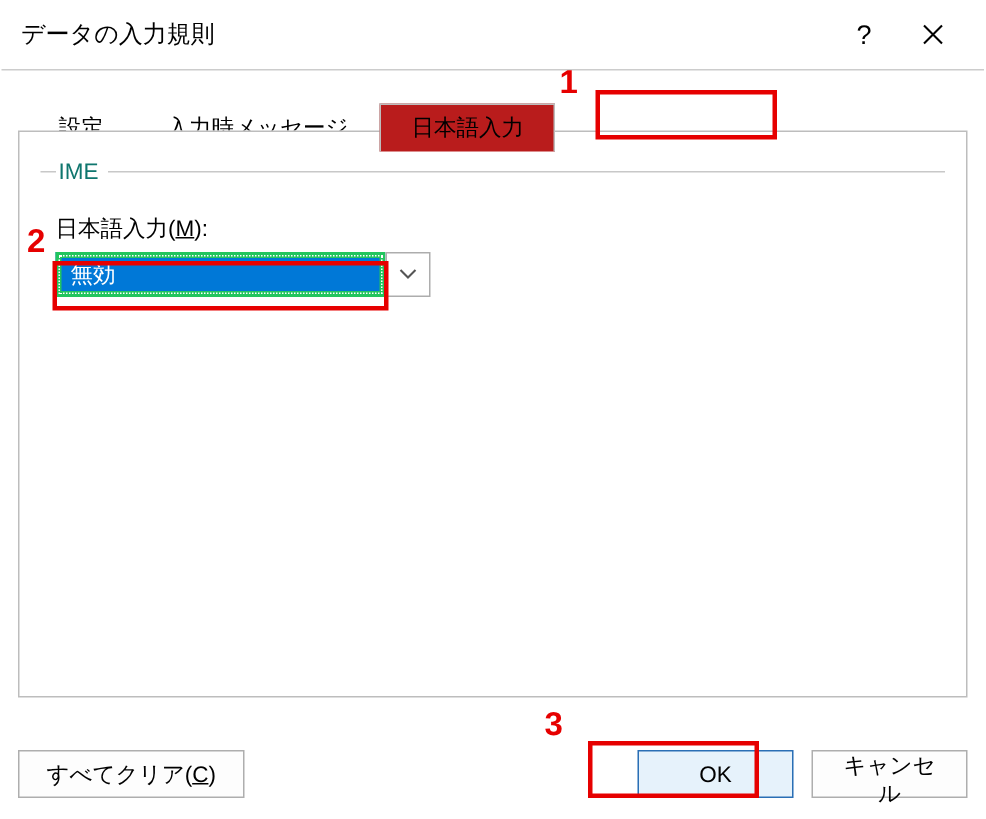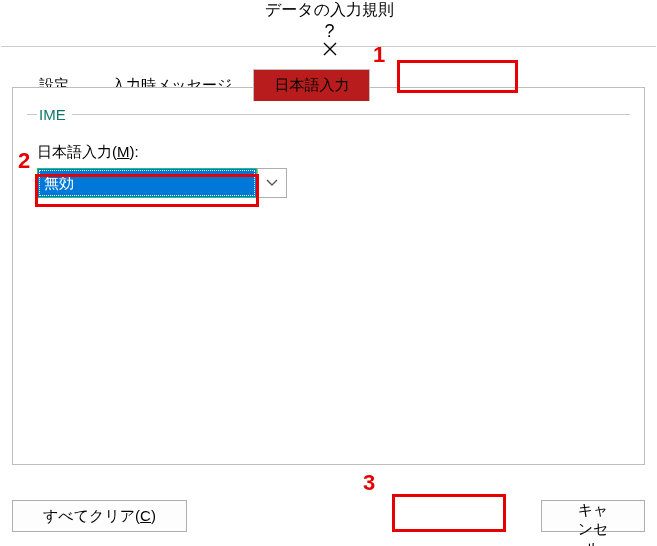--- a/index.html
+++ b/index.html
@@ -12,21 +12,20 @@
     height: 546px;
     position: relative;
     color: #000;
   }
   .titlebar {
     height: 46px;
     display: flex;
     align-items: center;
     padding: 0 12px 0 14px;
     background: #fff;
-    flex-direction: column;
   }
   .titlebar .title {
     flex: 1;
     font-size: 16px;
   }
   .titlebar .tbtn {
     width: 46px;
     height: 46px;
     display: flex;
     align-items: center;
@@ -91,21 +90,21 @@
   .select-wrap {
     display: flex;
     width: 250px;
     height: 30px;
     position: relative;
   }
   .select-value {
     flex: 1;
     background: #0078d7;
     color: #fff;
-    border: 1px solid #22c55e;
+    border: 4px solid #22c55e;
     display: flex;
     align-items: center;
     padding: 0 6px;
     font-size: 15px;
     outline: 1px dotted #fff;
     outline-offset: -3px;
   }
   .select-btn {
     width: 30px;
     border: 1px solid #adadad;
@@ -121,21 +120,21 @@
     right: 12px;
     bottom: 14px;
     display: flex;
     align-items: center;
   }
   .btn {
     height: 32px;
     border: 1px solid #aeaeae;
     background: #fdfdfd;
     font-size: 15px;
-    padding: 0 30px;
+    padding: 0 18px;
     cursor: default;
     font-family: inherit;
   }
   .btn.ok {
     width: 104px;
     background: #e6f2fb;
     border-color: #2a6fb5;
   }
   .btn.cancel { width: 104px; }
   .btn.clear { min-width: 120px; }
@@ -198,20 +197,21 @@
         </div>
       </div>
     </fieldset>
   </div>
 
   <div class="footer">
     <button class="btn clear">
       <span>すべてクリア(</span><span class="u">C</span><span>)</span>
     </button>
     <div class="spacer"></div>
+    <button class="btn ok"><span>OK</span></button>
     <div style="width:12px"></div>
     <button class="btn cancel"><span>キャンセル</span></button>
   </div>
 
 </div>
 
 <div class="callout-num" style="left:373px; top:42px;">1</div>
 <div class="callout-box" style="left:397px; top:60px; width:121px; height:33px;"></div>
 
 <div class="callout-num" style="left:18px; top:148px;">2</div>

